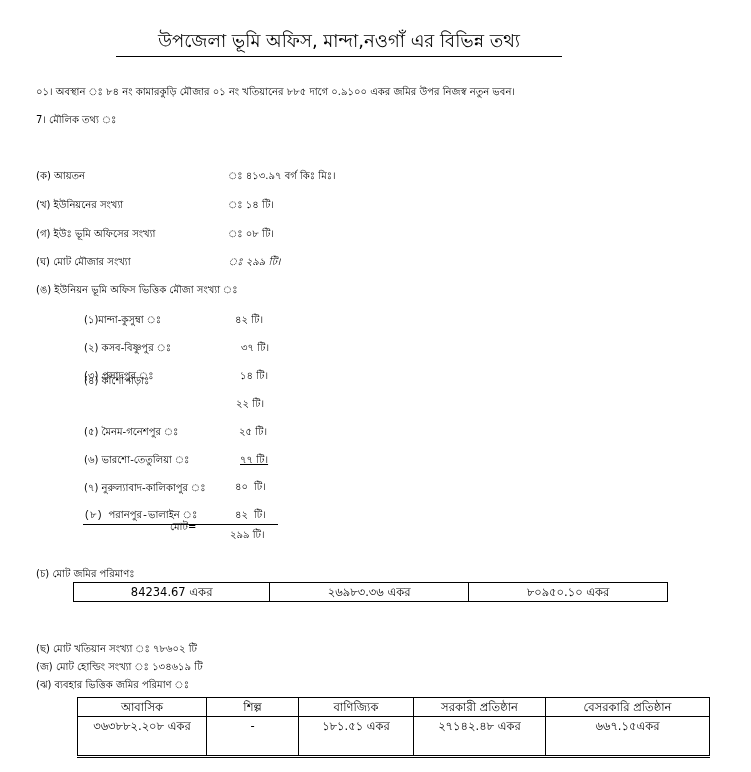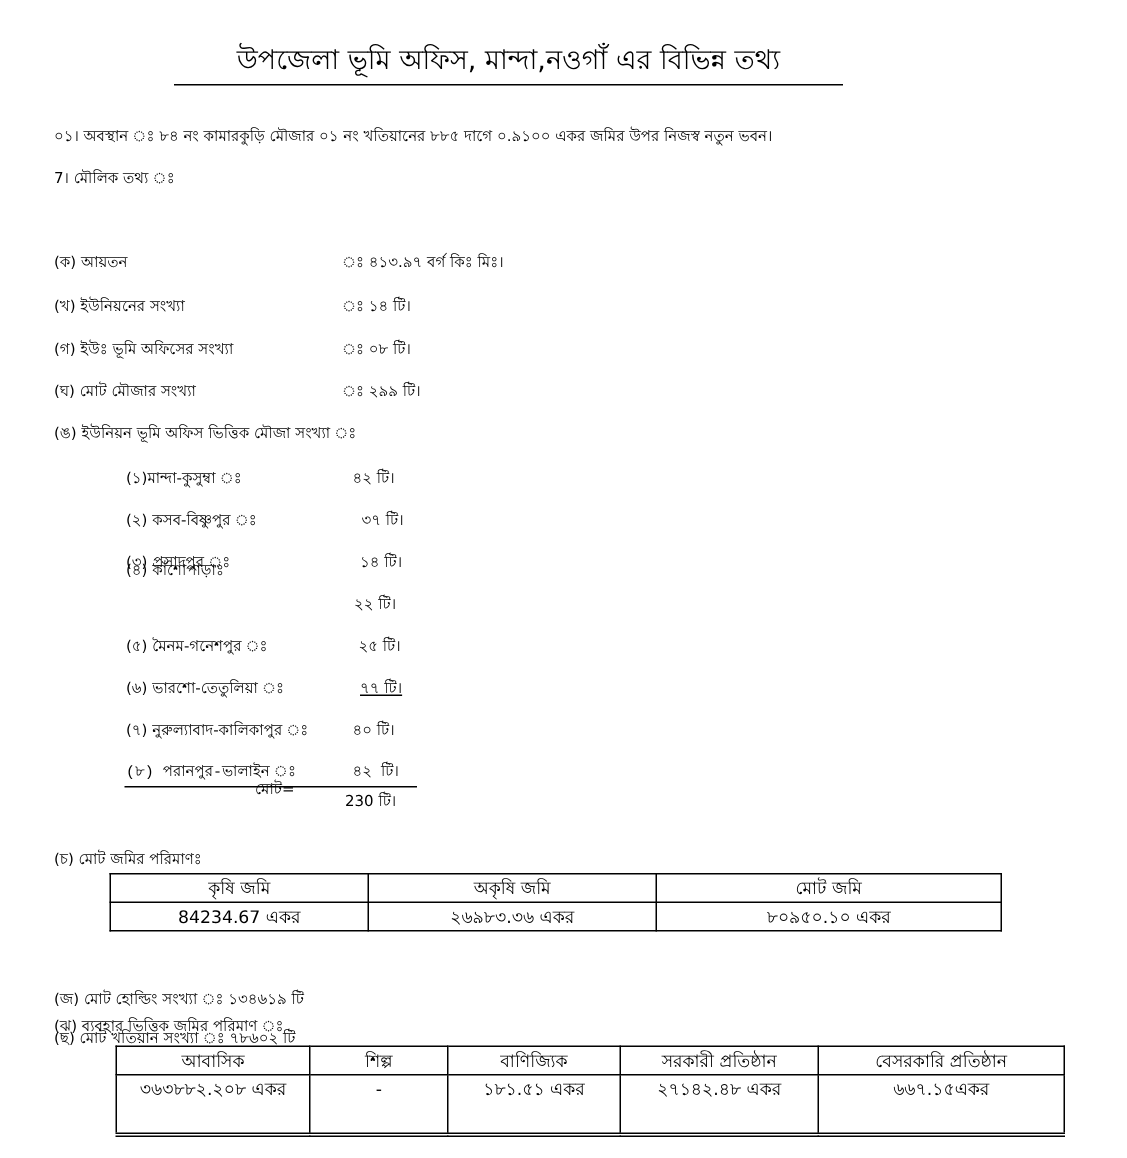--- a/index.html
+++ b/index.html
@@ -30,63 +30,58 @@
 <div class="abs p" style="left:36px; top:84px;">০১। অবস্থান ঃ ৮৪ নং কামারকুড়ি মৌজার ০১ নং খতিয়ানের ৮৮৫ দাগে ০.৯১০০ একর জমির উপর নিজস্ব নতুন ভবন।</div>
 <div class="abs p" style="left:36px; top:112px;">7। মৌলিক তথ্য ঃ</div>
 
 <div class="abs p" style="left:36px; top:168px;">(ক) আয়তন</div>
 <div class="abs p" style="left:228px; top:168px;">ঃ  ৪১৩.৯৭  বর্গ কিঃ মিঃ।</div>
 <div class="abs p" style="left:36px; top:197px;">(খ) ইউনিয়নের সংখ্যা</div>
 <div class="abs p" style="left:228px; top:197px;">ঃ  ১৪ টি।</div>
 <div class="abs p" style="left:36px; top:226px;">(গ) ইউঃ ভূমি অফিসের সংখ্যা</div>
 <div class="abs p" style="left:228px; top:226px;">ঃ  ০৮ টি।</div>
 <div class="abs p" style="left:36px; top:254px;">(ঘ) মোট মৌজার সংখ্যা</div>
-<div class="abs p" style="left:228px; top:254px;">ঃ   ২৯৯ টি।</div>
+<div class="abs p" style="left:228px; top:254px;font-style:italic;">ঃ   ২৯৯ টি।</div>
 
 <div class="abs p" style="left:36px; top:282px;">(ঙ) ইউনিয়ন ভূমি অফিস ভিত্তিক মৌজা সংখ্যা ঃ</div>
 
 <div class="abs p" style="left:84px; top:312px;">(১)মান্দা-কুসুম্বা ঃ</div>
 <div class="abs p" style="left:235px; top:312px;">৪২ টি।</div>
 <div class="abs p" style="left:84px; top:340px;">(২) কসব-বিষ্ণুপুর  ঃ</div>
 <div class="abs p" style="left:241px; top:340px;">৩৭ টি।</div>
 <div class="abs p" style="left:84px; top:368px;">(৩) প্রসাদপুর ঃ</div>
 <div class="abs p" style="left:240px; top:368px;">১৪ টি।</div>
 <div class="abs p" style="left:84px; top:373px;">(৪) কাঁশোপাড়াঃ</div>
 <div class="abs p" style="left:236px; top:396px;">২২ টি।</div>
 <div class="abs p" style="left:84px; top:424px;">(৫) মৈনম-গনেশপুর ঃ</div>
 <div class="abs p" style="left:239px; top:424px;">২৫  টি।</div>
 <div class="abs p" style="left:84px; top:452px;">(৬) ভারশো-তেতুলিয়া ঃ</div>
 <div class="abs p" style="left:240px; top:452px;text-decoration:underline;">৭৭ টি।</div>
 <div class="abs p" style="left:84px; top:480px;">(৭)  নুরুল্যাবাদ-কালিকাপুর ঃ</div>
-<div class="abs p" style="left:235px; top:480px;">৪০ টি।</div>
+<div class="abs p" style="left:235px; top:480px;font-family:Liberation Mono, monospace;">৪০ টি।</div>
 
 <div class="abs underline-row" style="left:83px; top:508px; width:195px; height:16px;">
   <span class="abs p" style="left:1px; top:0;">(৮) পরানপুর-ভালাইন ঃ</span>
   <span class="abs p" style="left:152px; top:0;">৪২ টি।</span>
 </div>
 <div class="abs p" style="left:170px; top:519px;text-align:right;">মোট=</div>
-<div class="abs p" style="left:230px; top:527px;">230 টি।</div>
+<div class="abs p" style="left:230px; top:527px;">২৯৯ টি।</div>
 
 <div class="abs p" style="left:36px; top:566px;">(চ) মোট জমির পরিমাণঃ</div>
 <table class="grid" style="left:73px; top:582px; width:595px;">
   <tbody>
-      <tr>
-    <th style="width:171px;">কৃষি জমি</th>
-    <th style="width:191px;">অকৃষি জমি</th>
-    <th>মোট জমি</th>
-  </tr>
   <tr>
     <td>84234.67 একর</td>
     <td>২৬৯৮৩.৩৬ একর</td>
     <td>৮০৯৫০.১০ একর</td>
   </tr>
 </tbody>
   </table>
 
-<div class="abs p" style="left:36px; top:641px;margin-top:44px;">(ছ) মোট খতিয়ান সংখ্যা ঃ ৭৮৬০২ টি</div>
+<div class="abs p" style="left:36px; top:641px;">(ছ) মোট খতিয়ান সংখ্যা ঃ ৭৮৬০২ টি</div>
 <div class="abs p" style="left:36px; top:659px;">(জ) মোট হোল্ডিং সংখ্যা ঃ ১৩৪৬১৯ টি</div>
 <div class="abs p" style="left:36px; top:677px;">(ঝ) ব্যবহার ভিত্তিক জমির পরিমাণ ঃ</div>
 
 <table class="grid double-bottom" style="left:77px; top:697px; width:633px;">
   <tbody>
       <tr>
     <th style="width:128px;">আবাসিক</th>
     <th style="width:91px;">শিল্প</th>
     <th style="width:114px;">বাণিজ্যিক</th>
     <th style="width:131px;">সরকারী প্রতিষ্ঠান</th>

